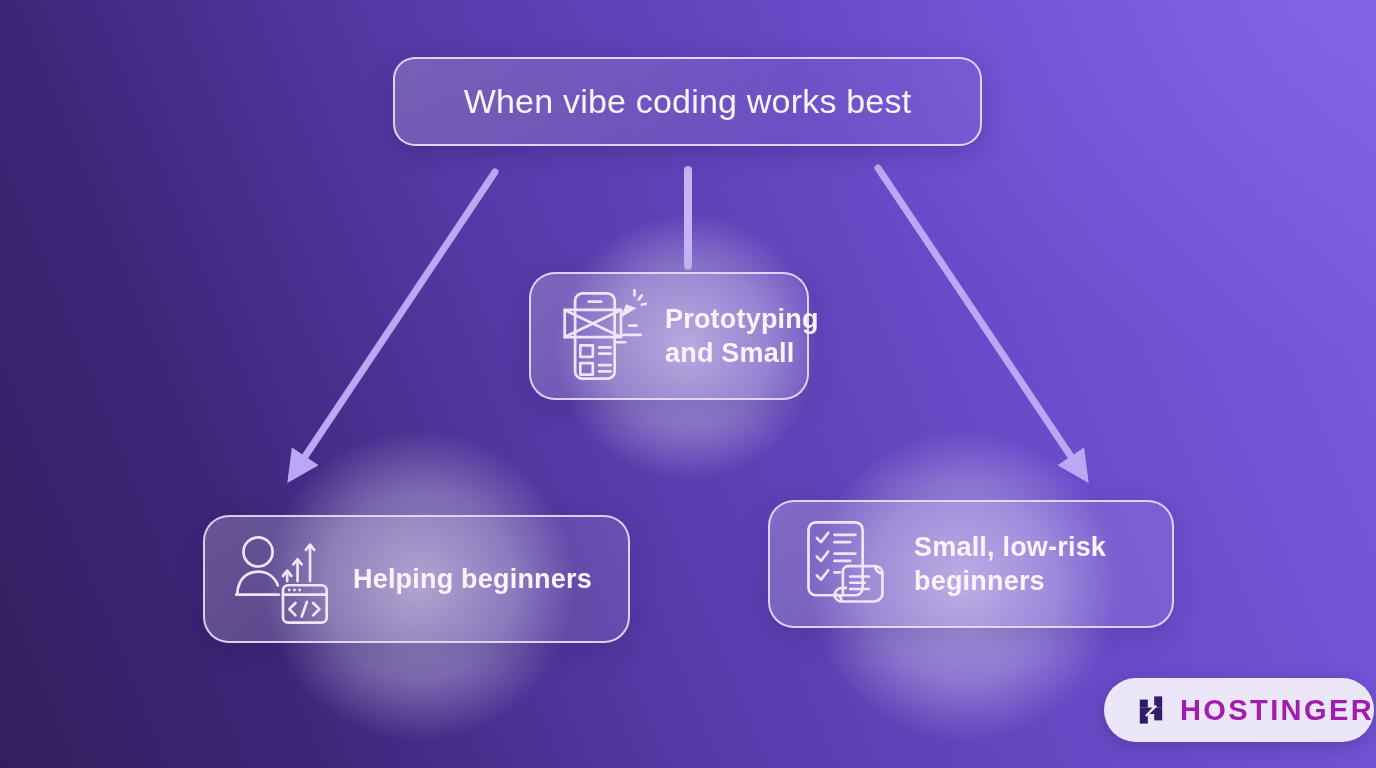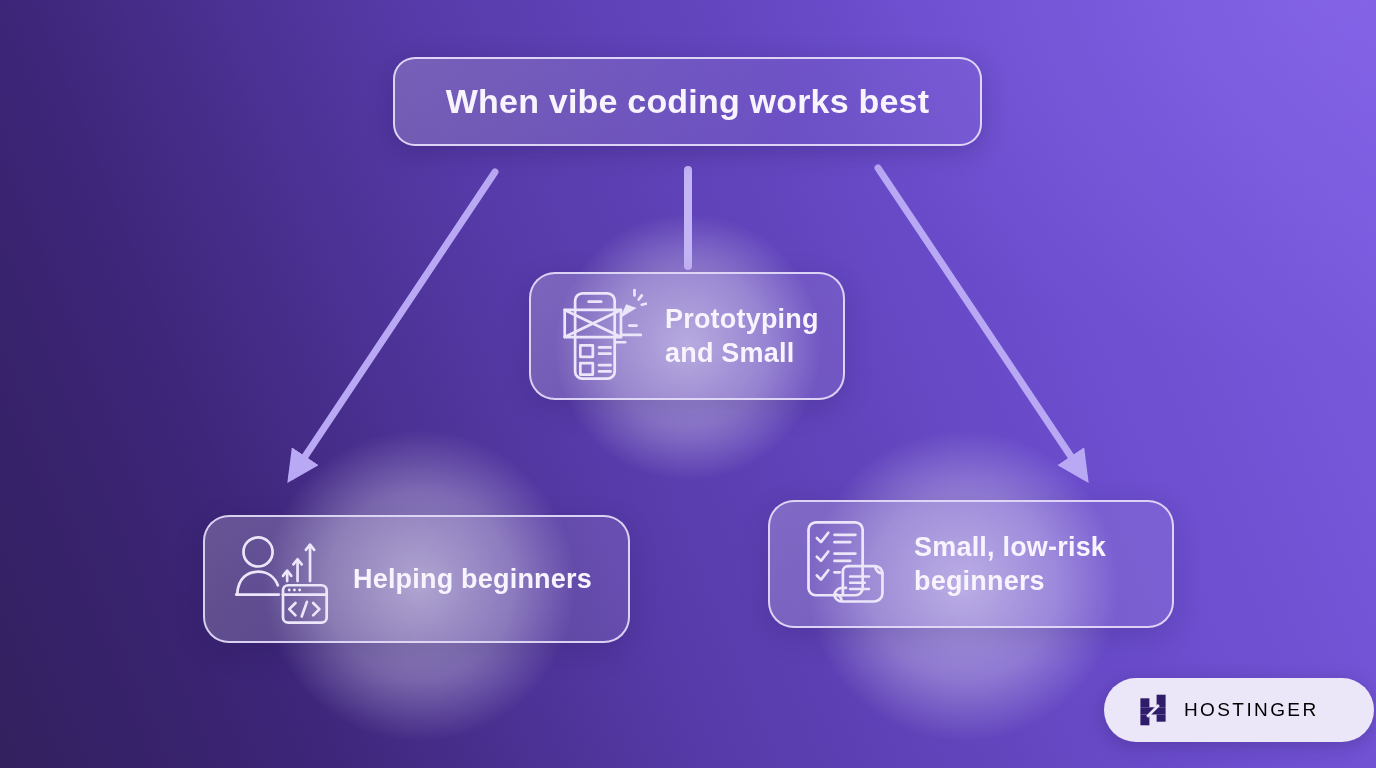--- a/index.html
+++ b/index.html
@@ -26,51 +26,51 @@
   .title-box{
     position:absolute;left:393px;top:57px;width:589px;height:89px;
     box-sizing:border-box;
     border:2px solid rgba(228,220,248,0.95);
     border-radius:22px;
     background:linear-gradient(115deg, rgba(255,255,255,0.20), rgba(255,255,255,0.05) 70%);
     display:flex;align-items:center;justify-content:center;
     box-shadow:0 6px 24px rgba(30,16,70,0.25);
   }
   .title-box h1{
-    margin:4px;color:#f7f4fe;font-size:34px;font-weight:700;letter-spacing:0.2px;
+    margin:4px;color:#f7f4fe;font-size:34px;font-weight:400;letter-spacing:0.2px;
   }
 
   .card{
     position:absolute;height:128px;box-sizing:border-box;
     border:2px solid rgba(228,220,248,0.92);
     border-radius:26px;
     background:linear-gradient(120deg, rgba(255,255,255,0.22), rgba(255,255,255,0.10) 65%);
     display:flex;align-items:center;
     padding:0 20px 0 26px;gap:18px;
     box-shadow:0 8px 28px rgba(30,16,70,0.18);
   }
-  .card.mid{left:529px;top:272px;width:316px;padding-left:16px;}
+  .card.mid{left:529px;top:272px;width:280px;padding-left:16px;}
   .card.left{left:203px;top:515px;width:427px;}
   .card.right{left:768px;top:500px;width:406px;}
 
   .card .icon{flex:0 0 auto;display:block;}
   .card .label{
     color:#f7f4fe;font-size:27px;font-weight:700;line-height:34px;letter-spacing:0.2px;
   }
   .ic{stroke:#ece6fb;stroke-width:2.6;fill:none;stroke-linecap:round;stroke-linejoin:round;}
   .ic-fill{fill:#ece6fb;stroke:none;}
 
   .logo-pill{
     position:absolute;left:1104px;top:678px;width:270px;height:64px;
     background:#ece7f8;border-radius:32px;
     display:flex;align-items:center;gap:13px;padding-left:31px;box-sizing:border-box;
     box-shadow:0 4px 18px rgba(30,16,70,0.25);
   }
   .logo-pill .brand-name{
-    color:#000000;font-size:19px;font-weight:400;letter-spacing:2.4px;
+    color:#a21caf;font-size:29px;font-weight:700;letter-spacing:2.4px;
   }
 </style>
 </head>
 <body>
 
 <div class="canvas">
 
   <div class="glow mid"></div>
   <div class="glow left"></div>
   <div class="glow right"></div>

